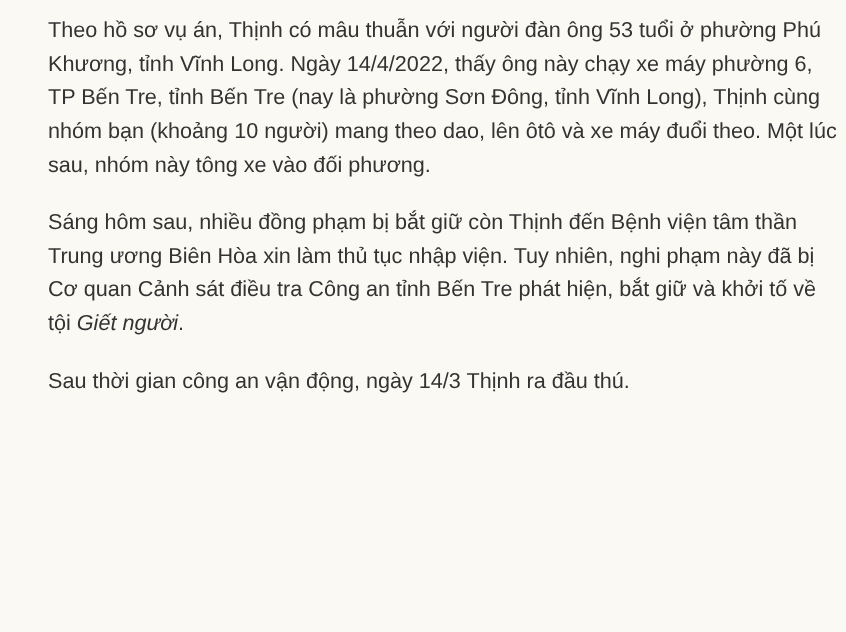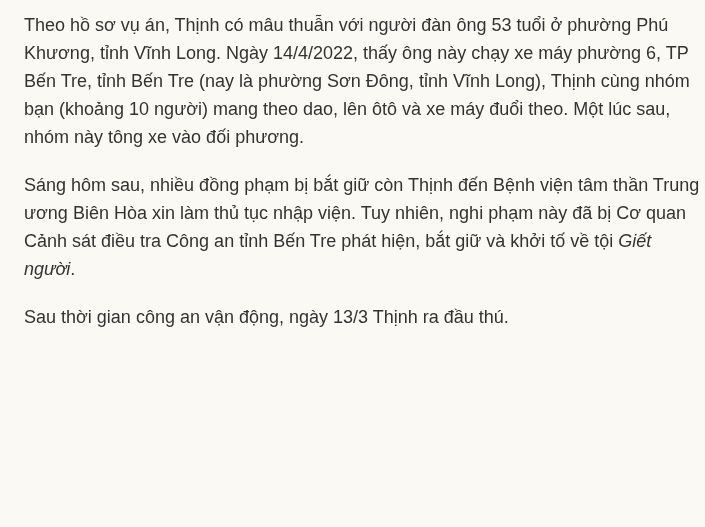--- a/index.html
+++ b/index.html
@@ -9,21 +9,21 @@
       width: 705px;
       height: 527px;
       overflow: hidden;
     }
     body {
       background: #fbf9f3;
     }
     .article-body {
       width: 705px;
       height: 527px;
-      padding: 11px 3px 0 24px;
+      padding: 11px 3px 0 40px;
       font-family: "Liberation Sans", "DejaVu Sans", sans-serif;
       font-size: 18px;
       line-height: 28px;
       color: #333333;
       border-radius: 12px;
       -webkit-font-smoothing: antialiased;
     }
     .article-body p {
       margin: 0 0 20px 0;
       padding: 0;
@@ -33,14 +33,14 @@
     .article-body em {
       font-style: italic;
     }
   </style>
 </head>
 <body>
 
 <div class="article-body">
   <p><span>Theo hồ sơ vụ án, Thịnh có mâu thuẫn với người đàn ông 53 tuổi ở phường Phú Khương, tỉnh Vĩnh Long. Ngày 14/4/2022, thấy ông này chạy xe máy phường 6, TP Bến Tre, tỉnh Bến Tre (nay là phường Sơn Đông, tỉnh Vĩnh Long), Thịnh cùng nhóm bạn (khoảng 10 người) mang theo dao, lên ôtô và xe máy đuổi theo. Một lúc sau, nhóm này tông xe vào đối phương.</span></p>
   <p><span>Sáng hôm sau, nhiều đồng phạm bị bắt giữ còn Thịnh đến Bệnh viện tâm thần Trung ương Biên Hòa xin làm thủ tục nhập viện. Tuy nhiên, nghi phạm này đã bị Cơ quan Cảnh sát điều tra Công an tỉnh Bến Tre phát hiện, bắt giữ và khởi tố về tội </span><em>Giết người</em><span>.</span></p>
-  <p><span>Sau thời gian công an vận động, ngày 13/3 Thịnh ra đầu thú.</span></p>
+  <p><span>Sau thời gian công an vận động, ngày 14/3 Thịnh ra đầu thú.</span></p>
 </div>
 
 </body></html>

